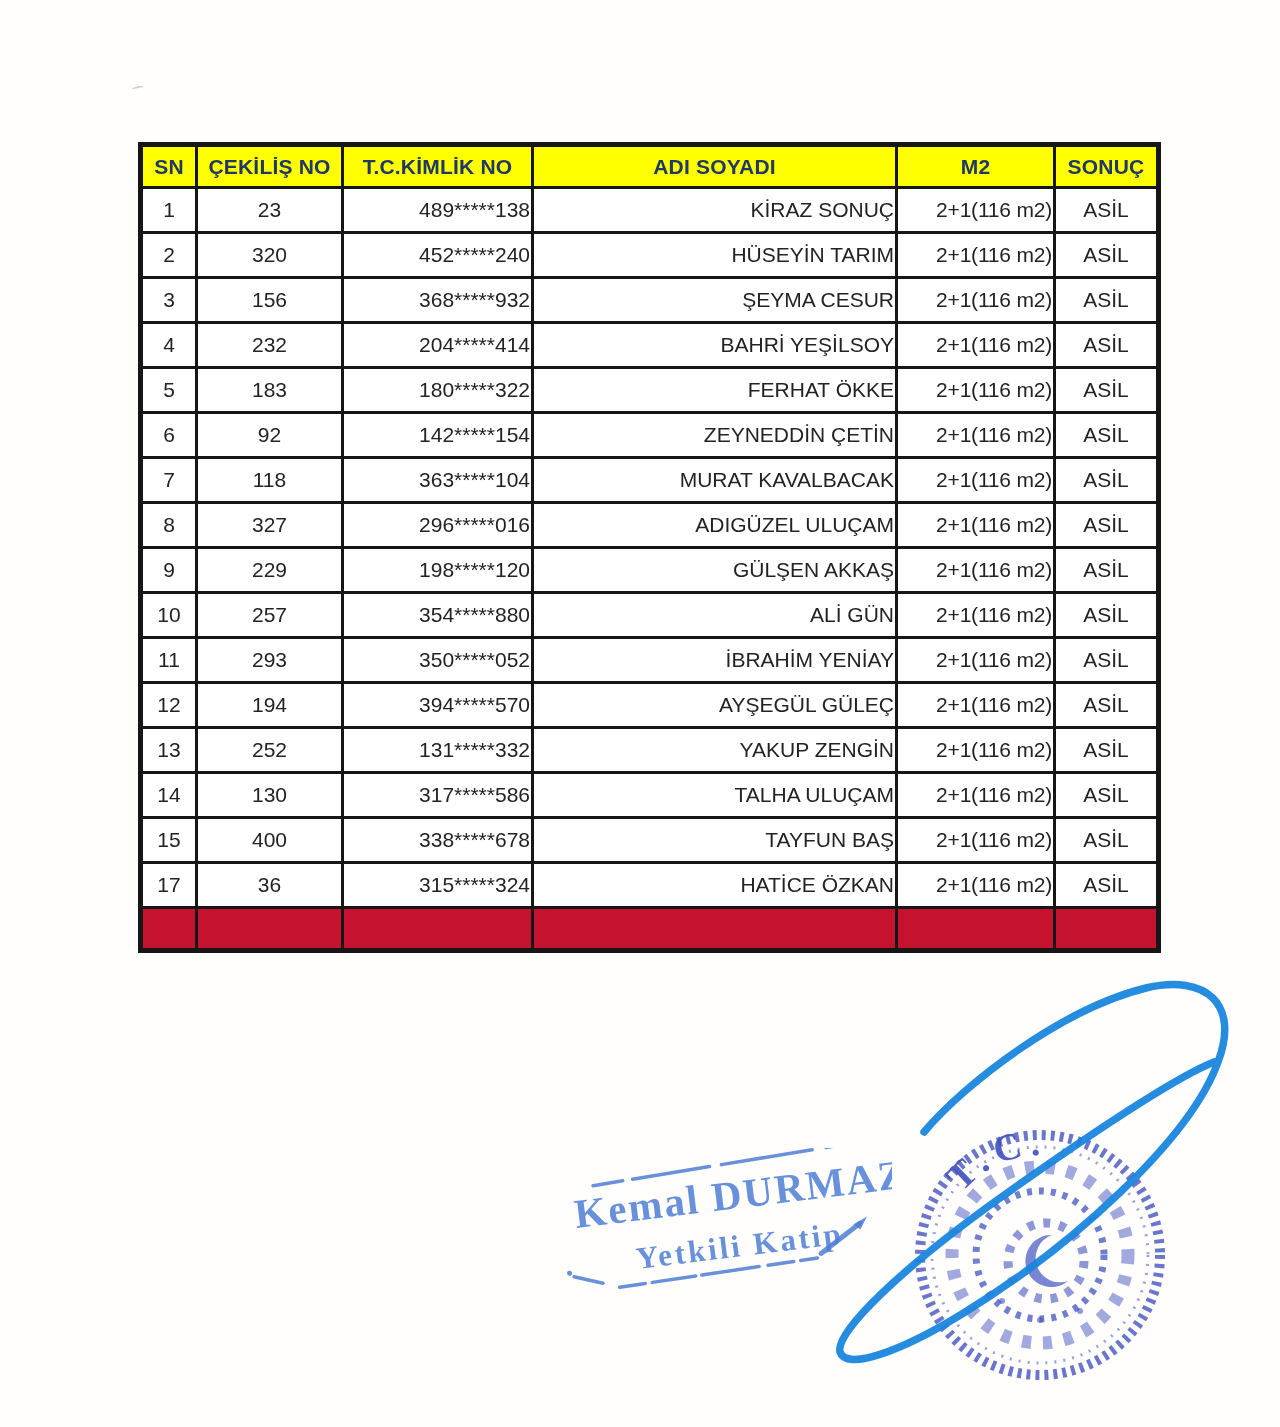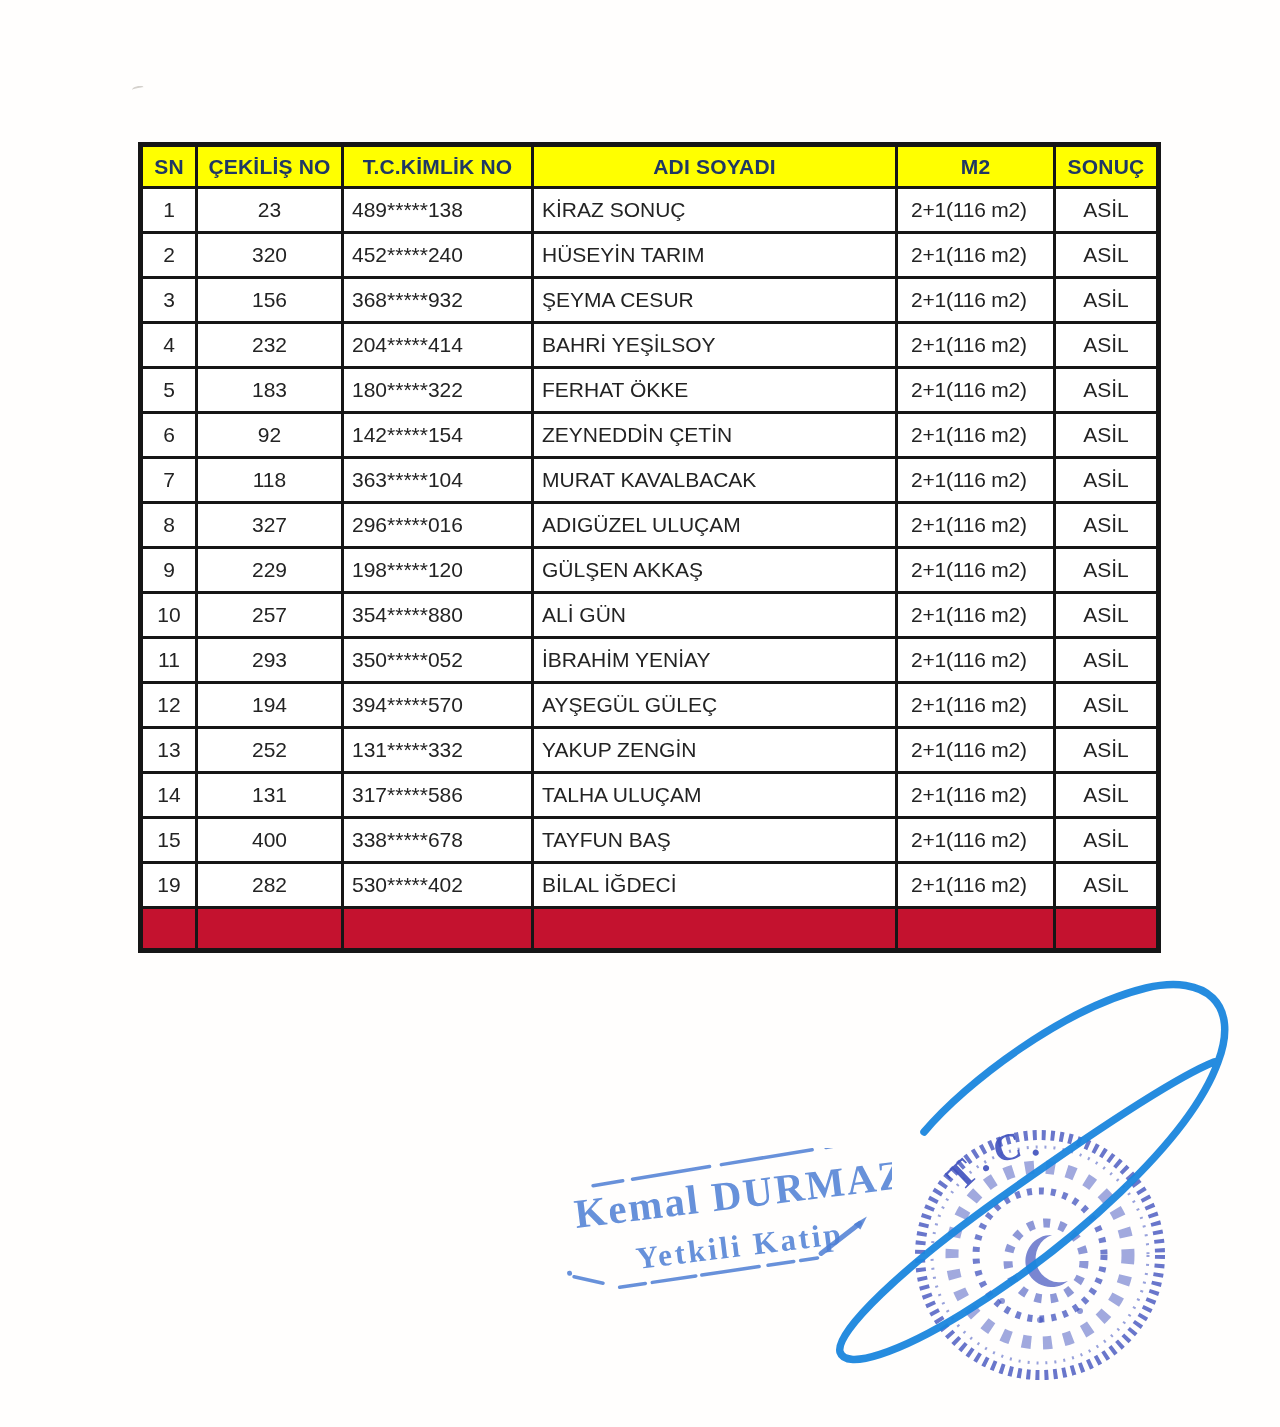--- a/index.html
+++ b/index.html
@@ -32,21 +32,21 @@
     background:var(--header-bg,#ffff00);
     color:var(--header-text,#1f3864);
     font-weight:bold;font-size:21px;height:37px;text-align:center;
     letter-spacing:.2px;
   }
   td{
     font-size:21px;color:var(--cell-text,#232323);height:40px;
     background:#fff;
   }
   .col-center{text-align:center}
-  .col-left{text-align:left;padding-left:8px}
+  .col-left{text-align:right;padding-left:8px}
   td.m2{padding-left:13px;letter-spacing:-.2px}
   tr.footer-row td{background:var(--footer-bg,#c4122f);height:37px}
 
   
   .abs{position:absolute}
   .sig-svg{left:556px;top:1148px;pointer-events:none}
   .sig-ink{stroke:var(--sig-blue,#4d7ed4);fill:none;stroke-linecap:round;opacity:.85}
   .sig-fill{fill:var(--sig-blue,#4d7ed4);opacity:.85}
   .sig-name{font-family:"Liberation Serif",serif;font-weight:bold;letter-spacing:2px}
   .sig-title{font-family:"Liberation Serif",serif;font-weight:bold;letter-spacing:3px}
@@ -186,39 +186,39 @@
         <tr>
           <td class="col-center">13</td>
           <td class="col-center">252</td>
           <td class="col-left">131*****332</td>
           <td class="col-left">YAKUP ZENGİN</td>
           <td class="col-left m2">2+1(116 m2)</td>
           <td class="col-center">ASİL</td>
         </tr>
         <tr>
           <td class="col-center">14</td>
-          <td class="col-center">131</td>
+          <td class="col-center">130</td>
           <td class="col-left">317*****586</td>
           <td class="col-left">TALHA ULUÇAM</td>
           <td class="col-left m2">2+1(116 m2)</td>
           <td class="col-center">ASİL</td>
         </tr>
         <tr>
           <td class="col-center">15</td>
           <td class="col-center">400</td>
           <td class="col-left">338*****678</td>
           <td class="col-left">TAYFUN BAŞ</td>
           <td class="col-left m2">2+1(116 m2)</td>
           <td class="col-center">ASİL</td>
         </tr>
         <tr>
-          <td class="col-center">19</td>
-          <td class="col-center">282</td>
-          <td class="col-left">530*****402</td>
-          <td class="col-left">BİLAL İĞDECİ</td>
+          <td class="col-center">17</td>
+          <td class="col-center">36</td>
+          <td class="col-left">315*****324</td>
+          <td class="col-left">HATİCE ÖZKAN</td>
           <td class="col-left m2">2+1(116 m2)</td>
           <td class="col-center">ASİL</td>
         </tr>
       </tbody>
     <tfoot>
       <tr class="footer-row">
         <td></td>
         <td></td>
         <td></td>
         <td></td>

